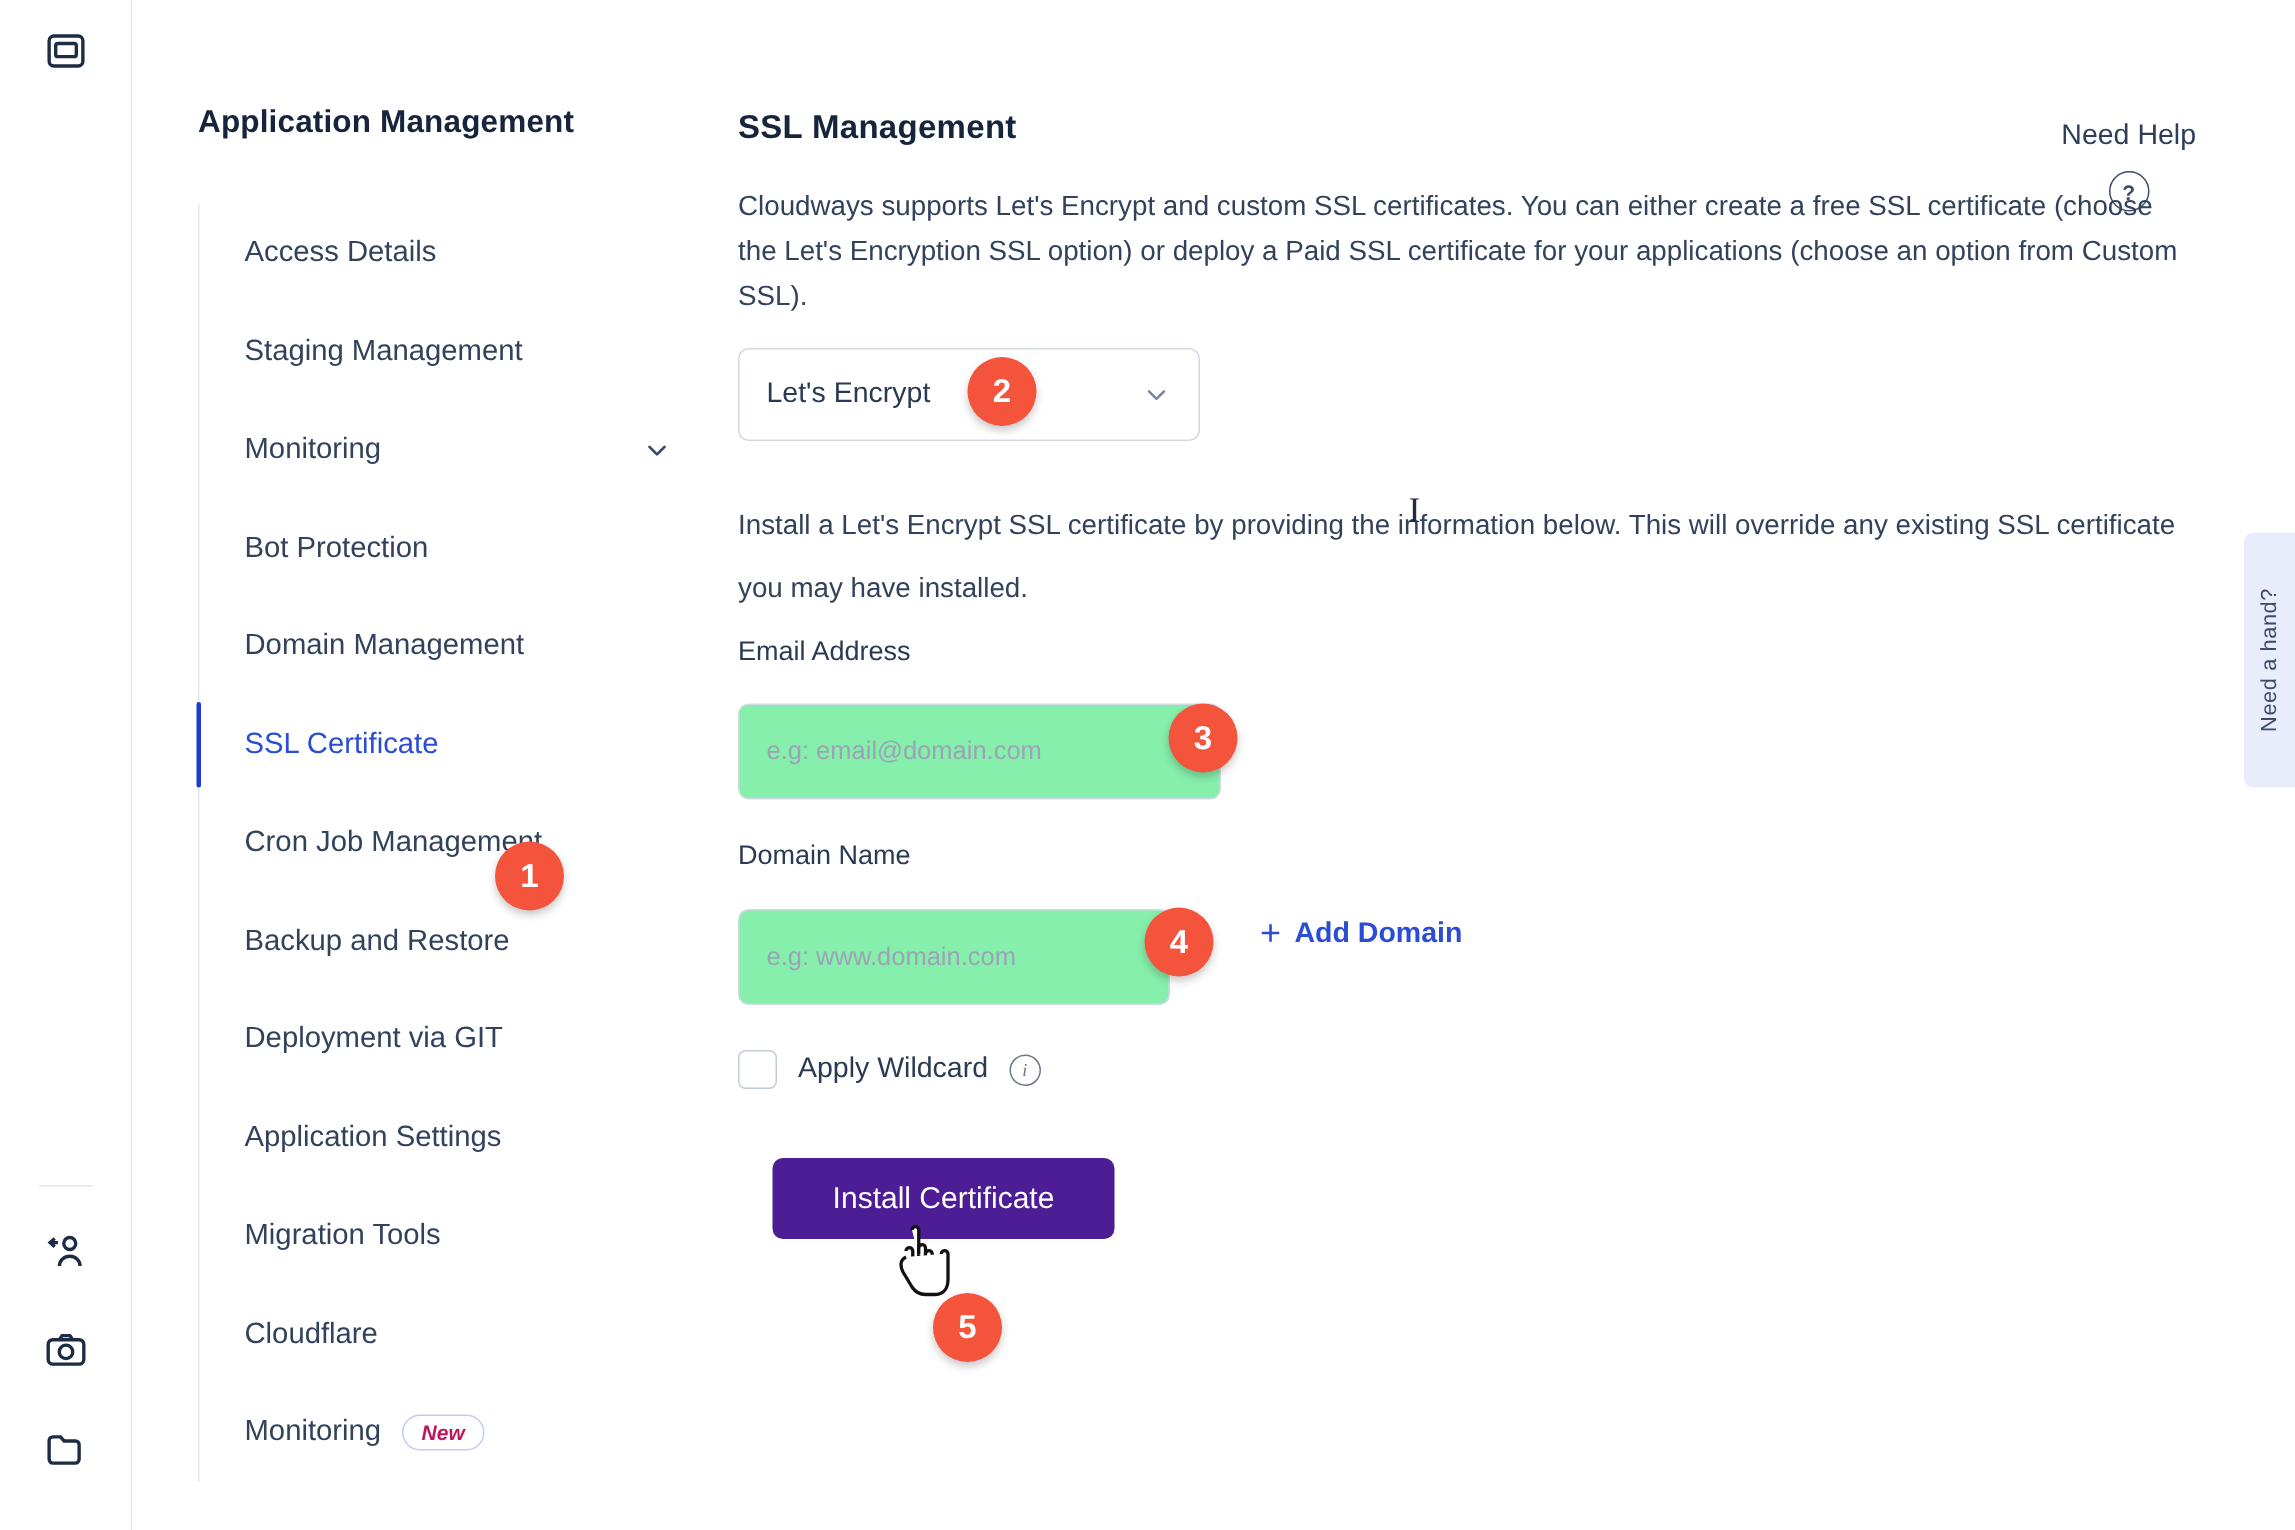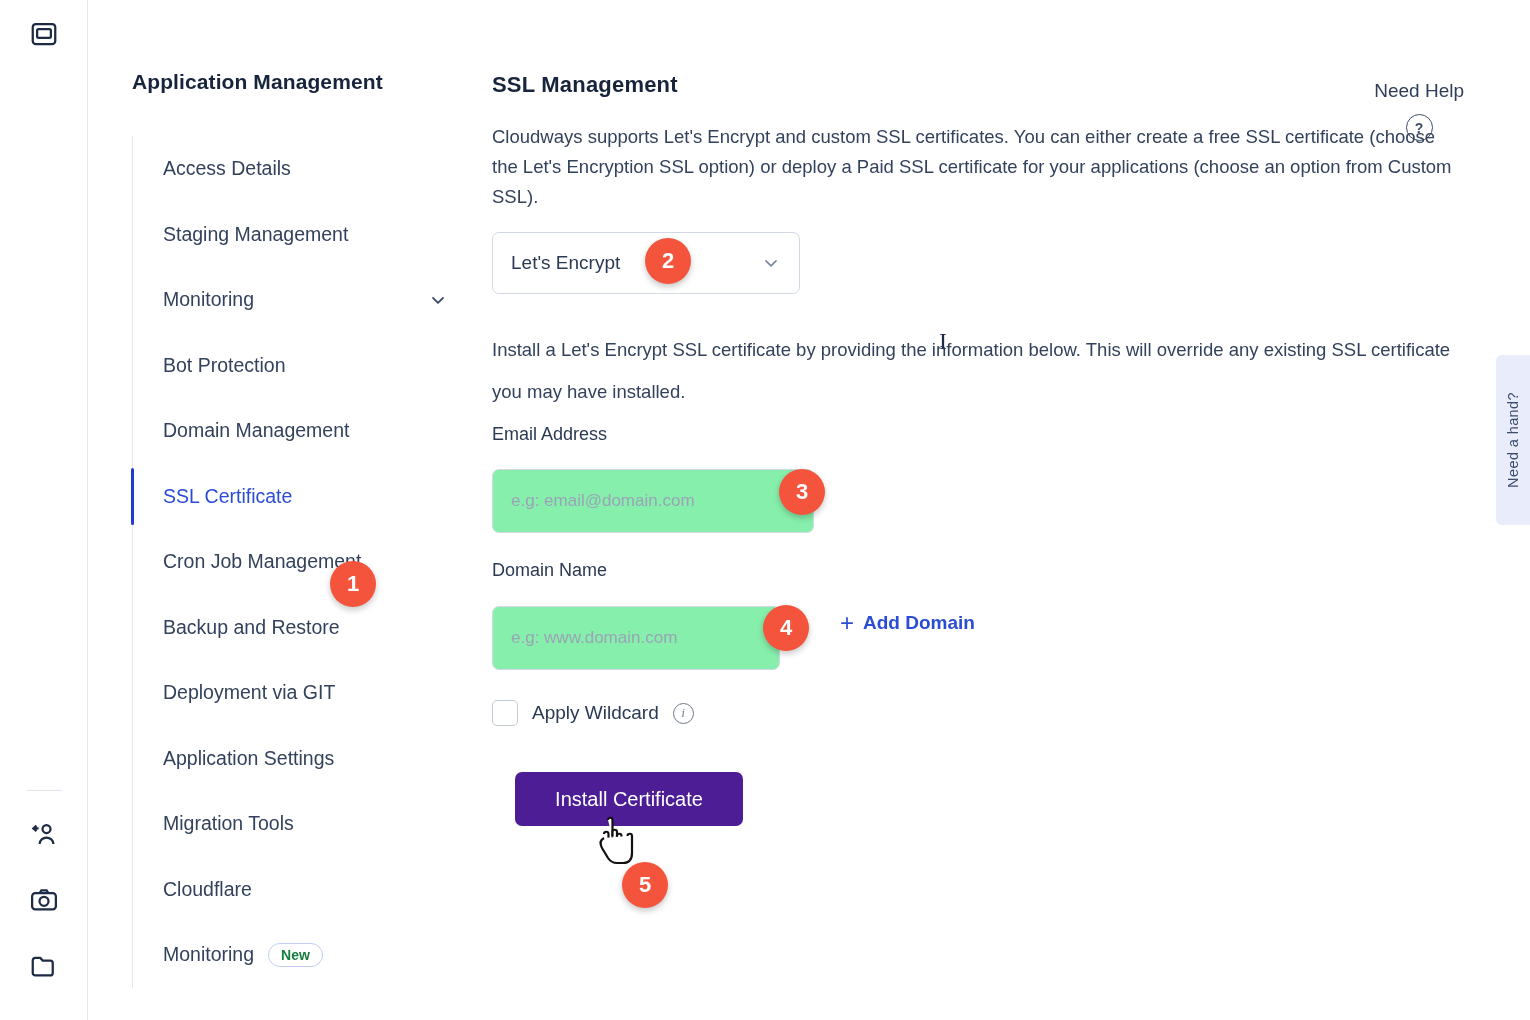--- a/index.html
+++ b/index.html
@@ -102,27 +102,28 @@
   .nav-caret {
     margin-left: auto;
     margin-right: 24px;
     color: #3a4a66;
     display: flex;
     align-items: center;
   }
   .badge-new {
     margin-left: 14px;
     border: 1px solid #c2ccf5;
-    color: #15803d;
+    color: #be185d;
     background: #fff;
     border-radius: 16px;
     font-size: 14px;
     font-weight: bold;
     padding: 4px 12px;
     line-height: 1;
+    font-style: italic;
   }
 
   
   .main {
     position: absolute;
     left: 492px;
     top: 0;
     right: 0;
     height: 1020px;
   }

